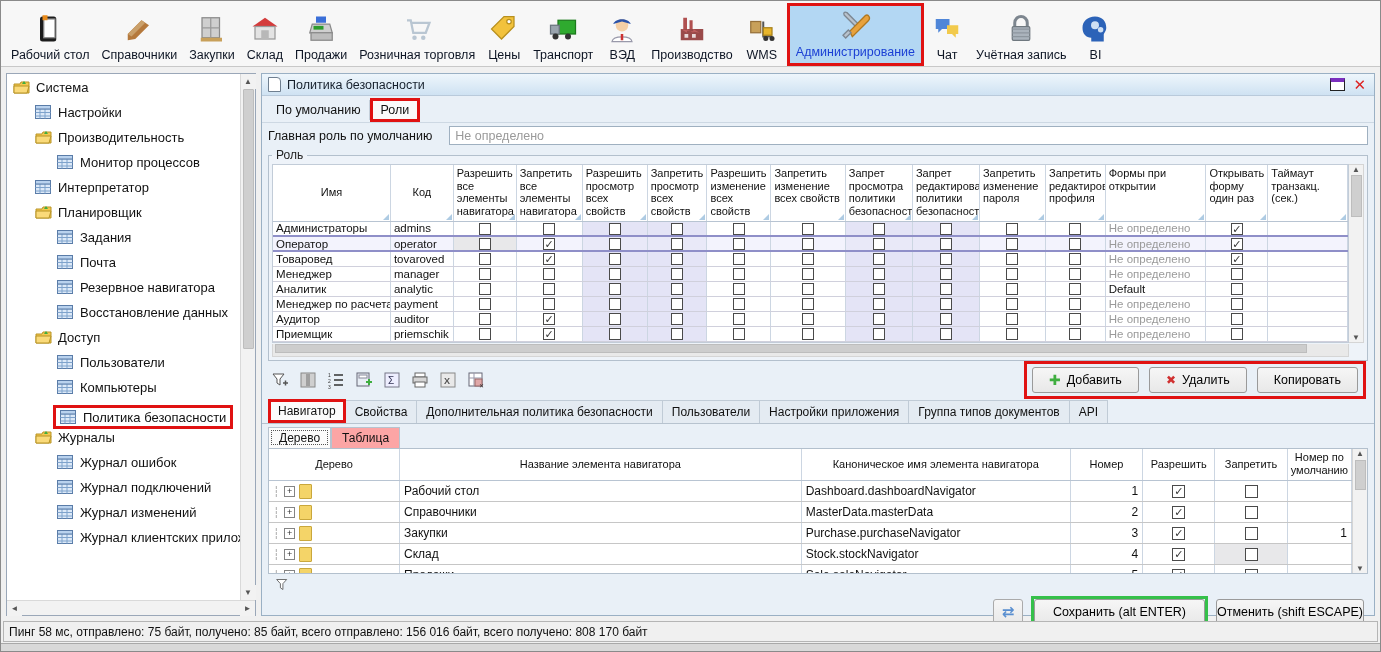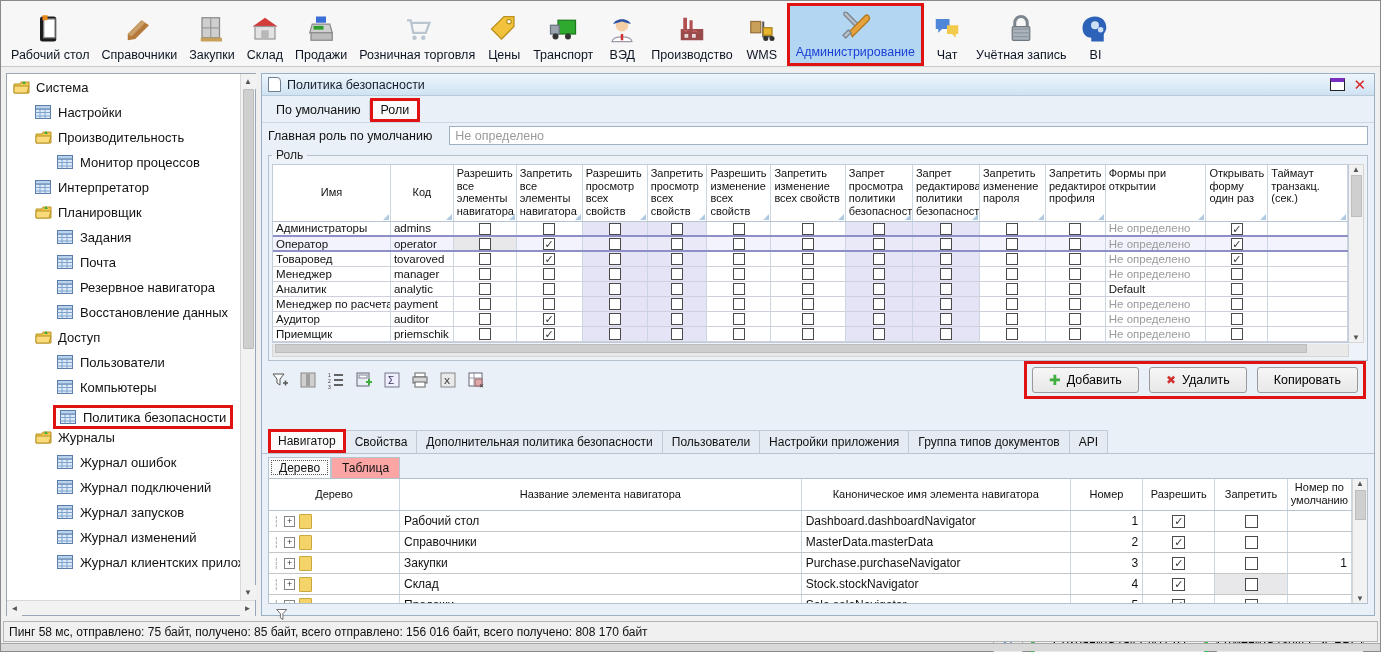--- a/index.html
+++ b/index.html
@@ -71,21 +71,21 @@
   .roles-hscroll .hthumb { height:9px; margin:1px 2px; width:96%; background:#cdcdcd; border:1px solid #bdbdbd; }
 
   .actions-row { height:38px; display:flex; align-items:center; padding:2px 8px; gap:8px; flex-shrink:0; }
   .mini-icons { display:flex; gap:8px; align-items:center; }
   .mini-ic { width:20px; height:20px; display:flex; align-items:center; justify-content:center; }
   .crud-box { margin-left:auto; display:flex; gap:10px; border:3px solid #e01212; padding:3px 5px; }
   button.std { font-family:inherit; font-size:12.5px; background:linear-gradient(#f6f6f6,#e8e8e8); border:1px solid #9a9a9a; border-radius:3px; padding:4px 16px; display:flex; align-items:center; gap:6px; }
   .plus-g { color:#3fae3f; font-weight:bold; font-size:14px; }
   .x-r { color:#d03030; font-weight:bold; font-size:12px; }
 
-  .bottom-tabs { height:25px; display:flex; align-items:flex-end; padding:0 6px; border-bottom:1px solid #b7c3cf; flex-shrink:0;margin-top:30px; }
+  .bottom-tabs { height:25px; display:flex; align-items:flex-end; padding:0 6px; border-bottom:1px solid #b7c3cf; flex-shrink:0; }
   .btab { font-size:12px; padding:4px 9px; border-right:1px solid #c0cbd6; background:#e4ebf2; border-top:1px solid #c0cbd6; }
   .btab.sel { background:#fbfbfb; border:3px solid #e01212; padding:2px 7px; }
   .sub-tabs { height:24px; display:flex; align-items:flex-end; padding:2px 6px 0 6px; flex-shrink:0; }
   .stab { font-size:12px; padding:3px 10px; border:1px solid #b7c3cf; border-bottom:none; background:#fca5a5; }
   .stab.sel { background:#fbfbfb; outline:1px dotted #555; outline-offset:-4px; }
 
   .nav-area { margin:0 6px; border:1px solid #b3c0cd; background:#fff; display:flex; height:126px; flex-shrink:0; overflow:hidden; }
   .nav-clip { flex:1; overflow:hidden; }
   table.nav { border-collapse:collapse; table-layout:fixed; width:100%; }
   table.nav th { font-weight:normal; font-size:11px; border-right:1px solid #ccd6e2; border-bottom:1px solid #b8c4d2; text-align:center; padding:2px 3px; height:32px; line-height:1.2; background:#fff; }
@@ -445,30 +445,20 @@
             </div>
             <div class="tree-item ind2">
               <span class="ti">
                 <svg width="16" height="14" viewBox="0 0 16 14">
                   <rect x="0.5" y="0.5" width="15" height="13" fill="#dce9f8" stroke="#5a7ca8"></rect>
                   <path d="M0.5 4h15M0.5 7.5h15M0.5 11h15M5 0.5v13M10 0.5v13" stroke="#7fa3cc"></path>
                   <rect x="0.5" y="0.5" width="15" height="3.5" fill="#b9d2ee" stroke="#5a7ca8"></rect>
                 </svg>
               </span>
               <span>Журнал подключений</span>
-            </div>
-            <div class="tree-item ind2">
-              <span class="ti">
-                <svg width="16" height="14" viewBox="0 0 16 14">
-                  <rect x="0.5" y="0.5" width="15" height="13" fill="#dce9f8" stroke="#5a7ca8"></rect>
-                  <path d="M0.5 4h15M0.5 7.5h15M0.5 11h15M5 0.5v13M10 0.5v13" stroke="#7fa3cc"></path>
-                  <rect x="0.5" y="0.5" width="15" height="3.5" fill="#b9d2ee" stroke="#5a7ca8"></rect>
-                </svg>
-              </span>
-              <span>Журнал запусков</span>
             </div>
             <div class="tree-item ind2">
               <span class="ti">
                 <svg width="16" height="14" viewBox="0 0 16 14">
                   <rect x="0.5" y="0.5" width="15" height="13" fill="#dce9f8" stroke="#5a7ca8"></rect>
                   <path d="M0.5 4h15M0.5 7.5h15M0.5 11h15M5 0.5v13M10 0.5v13" stroke="#7fa3cc"></path>
                   <rect x="0.5" y="0.5" width="15" height="3.5" fill="#b9d2ee" stroke="#5a7ca8"></rect>
                 </svg>
               </span>
               <span>Журнал изменений</span>

